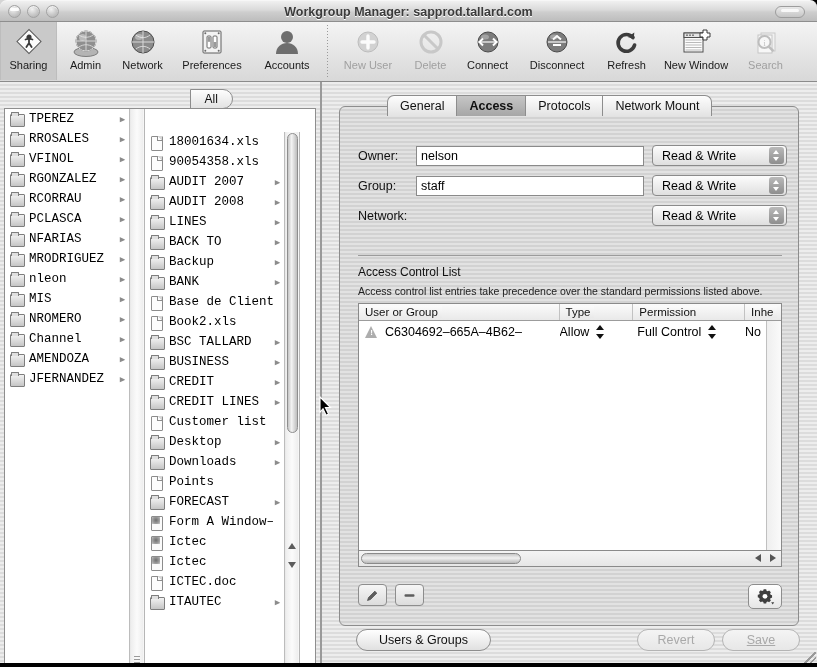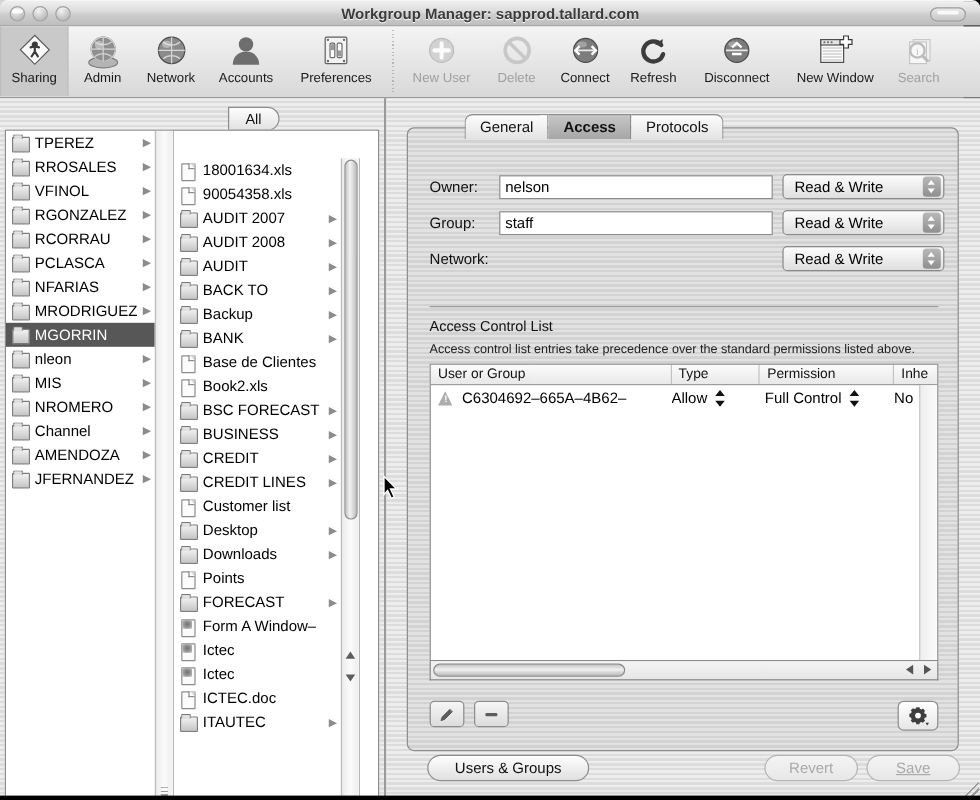--- a/index.html
+++ b/index.html
@@ -114,21 +114,21 @@
     display:flex; overflow:hidden;
   }
   .col{ position:relative; height:100%; background:#fff; }
   .col1{ width:140px; border-right:1px solid #b6b6b6; }
   .col2{ width:155px; border-right:1px solid #b6b6b6;margin-top:23px; }
   .col3{ width:14px; background:#fff; }
   .collist{ position:absolute; left:0; top:0; right:15px; bottom:0; overflow:hidden; }
   .col2 .collist{ right:15px; }
   .row{
     display:flex; align-items:center; height:20px; padding:0 2px 0 4px;
-    font-size:12.5px; white-space:nowrap; cursor:default;
+    font-size:12.5px; white-space:nowrap; cursor:default;font-family:Liberation Mono, monospace;
   }
   .row.sel{ background:#575757; color:#fff; }
   .row .nm{ flex:1; overflow:hidden; }
   .arrow{
     width:9px; text-align:center; font-size:9px; color:#8c8c8c; flex:0 0 9px;
   }
   .row.sel .arrow{ color:#e0e0e0; }
 
   
   .ico{ flex:0 0 15px; width:15px; height:14px; margin-right:5px; position:relative; }
@@ -386,49 +386,49 @@
 
     <div class="tb-item">
       <div class="tb-icon">
         <svg width="32" height="31" viewBox="0 0 32 31">
           <circle cx="16" cy="15" r="11" fill="#8b8b8b" stroke="#4f4f4f"></circle>
           <path d="M5 15h22M16 4v22M9 8c4 3.5 10 3.5 14 0M9 22c4-3.5 10-3.5 14 0" fill="none" stroke="#d8d8d8"></path>
           <ellipse cx="12" cy="10" rx="4" ry="3" fill="#f2f2f2" opacity=".4"></ellipse>
         </svg>
       </div>
       <div class="tb-label">Network</div>
-    </div>
-
-    <div class="tb-item wide">
-      <div class="tb-icon">
-        <svg width="32" height="31" viewBox="0 0 32 31">
-          <circle cx="16" cy="10" r="6" fill="#6e6e6e"></circle>
-          <path d="M5 27c0-7 5-11 11-11s11 4 11 11z" fill="#6e6e6e"></path>
-        </svg>
-      </div>
-      <div class="tb-label">Accounts</div>
     </div>
 
     <div class="tb-item xwide">
       <div class="tb-icon">
         <svg width="32" height="31" viewBox="0 0 32 31">
           <rect x="7" y="4" width="18" height="22" rx="1" fill="#f3f3f3" stroke="#5f5f5f"></rect>
           <rect x="11" y="9" width="4" height="12" rx="1" fill="#fff" stroke="#6a6a6a"></rect>
           <rect x="17" y="9" width="4" height="12" rx="1" fill="#fff" stroke="#6a6a6a"></rect>
           <rect x="11.6" y="9.8" width="2.8" height="5" fill="#9a9a9a"></rect>
           <rect x="17.6" y="15" width="2.8" height="5" fill="#9a9a9a"></rect>
           <circle cx="9.3" cy="6.2" r="1" fill="#6a6a6a"></circle>
             <circle cx="22.7" cy="6.2" r="1" fill="#6a6a6a"></circle>
           <circle cx="9.3" cy="23.8" r="1" fill="#6a6a6a"></circle>
             <circle cx="22.7" cy="23.8" r="1" fill="#6a6a6a"></circle>
         </svg>
       </div>
       <div class="tb-label">Preferences</div>
     </div>
 
+    <div class="tb-item wide">
+      <div class="tb-icon">
+        <svg width="32" height="31" viewBox="0 0 32 31">
+          <circle cx="16" cy="10" r="6" fill="#6e6e6e"></circle>
+          <path d="M5 27c0-7 5-11 11-11s11 4 11 11z" fill="#6e6e6e"></path>
+        </svg>
+      </div>
+      <div class="tb-label">Accounts</div>
+    </div>
+
     <div class="tb-sep"></div>
 
     <div class="tb-item wide disabled">
       <div class="tb-icon">
         <svg width="32" height="31" viewBox="0 0 32 31">
           <circle cx="16" cy="15" r="10" fill="#d2d2d2" stroke="#bcbcbc"></circle>
           <path d="M16 9v12M10 15h12" stroke="#fbfbfb" stroke-width="3.4" stroke-linecap="round"></path>
         </svg>
       </div>
       <div class="tb-label">New User</div>
@@ -449,40 +449,40 @@
         <svg width="32" height="31" viewBox="0 0 32 31">
           <circle cx="16" cy="15" r="10" fill="#7c7c7c" stroke="#4a4a4a"></circle>
           <path d="M6.5 15h19" stroke="#e8e8e8" stroke-width="1.4"></path>
           <path d="M11 11.5l-3.5 3.5L11 18.5M21 11.5l3.5 3.5L21 18.5" fill="none" stroke="#fff" stroke-width="2"></path>
           <ellipse cx="13" cy="10" rx="4" ry="2.5" fill="#eee" opacity=".35"></ellipse>
         </svg>
       </div>
       <div class="tb-label">Connect</div>
     </div>
 
-    <div class="tb-item">
-      <div class="tb-icon">
-        <svg width="32" height="31" viewBox="0 0 32 31">
-          <path d="M22 10.5a8.4 8.4 0 1 0 1.6 7.6" fill="none" stroke="#3c3c3c" stroke-width="3.6" stroke-linecap="round"></path>
-          <path d="M23.3 5.5l-.6 6.6-6-2.2z" fill="#3c3c3c"></path>
-        </svg>
-      </div>
-      <div class="tb-label">Refresh</div>
-    </div>
-
     <div class="tb-item xwide">
       <div class="tb-icon">
         <svg width="32" height="31" viewBox="0 0 32 31">
           <circle cx="16" cy="15" r="10" fill="#7c7c7c" stroke="#4a4a4a"></circle>
           <path d="M7 15h18" stroke="#e8e8e8" stroke-width="1.4"></path>
           <path d="M12 12.5l4-3.5 4 3.5M12 18h8" fill="none" stroke="#fff" stroke-width="2"></path>
           <ellipse cx="13" cy="10" rx="4" ry="2.5" fill="#eee" opacity=".35"></ellipse>
         </svg>
       </div>
       <div class="tb-label">Disconnect</div>
+    </div>
+
+    <div class="tb-item">
+      <div class="tb-icon">
+        <svg width="32" height="31" viewBox="0 0 32 31">
+          <path d="M22 10.5a8.4 8.4 0 1 0 1.6 7.6" fill="none" stroke="#3c3c3c" stroke-width="3.6" stroke-linecap="round"></path>
+          <path d="M23.3 5.5l-.6 6.6-6-2.2z" fill="#3c3c3c"></path>
+        </svg>
+      </div>
+      <div class="tb-label">Refresh</div>
     </div>
 
     <div class="tb-item xwide">
       <div class="tb-icon">
         <svg width="34" height="31" viewBox="0 0 34 31">
           <rect x="5" y="6" width="19" height="19" fill="#fcfcfc" stroke="#4e4e4e"></rect>
           <rect x="5" y="6" width="19" height="4.5" fill="#e4e4e4" stroke="#4e4e4e"></rect>
           <circle cx="8" cy="8.2" r=".9" fill="#6b6b6b"></circle>
             <circle cx="11" cy="8.2" r=".9" fill="#6b6b6b"></circle>
             <circle cx="14" cy="8.2" r=".9" fill="#6b6b6b"></circle>
@@ -553,25 +553,20 @@
             <div class="row">
               <span class="ico folder"></span>
               <span class="nm">NFARIAS</span>
               <span class="arrow">▶</span>
             </div>
             <div class="row">
               <span class="ico folder"></span>
               <span class="nm">MRODRIGUEZ</span>
               <span class="arrow">▶</span>
             </div>
-            <div class="row sel">
-              <span class="ico folder"></span>
-              <span class="nm">MGORRIN</span>
-              <span class="arrow"></span>
-            </div>
             <div class="row">
               <span class="ico folder"></span>
               <span class="nm">nleon</span>
               <span class="arrow">▶</span>
             </div>
             <div class="row">
               <span class="ico folder"></span>
               <span class="nm">MIS</span>
               <span class="arrow">▶</span>
             </div>
@@ -619,21 +614,21 @@
               <span class="nm">AUDIT 2007</span>
               <span class="arrow">▶</span>
             </div>
             <div class="row">
               <span class="ico folder"></span>
               <span class="nm">AUDIT 2008</span>
               <span class="arrow">▶</span>
             </div>
             <div class="row">
               <span class="ico folder"></span>
-              <span class="nm">AUDIT</span>
+              <span class="nm">LINES</span>
               <span class="arrow">▶</span>
             </div>
             <div class="row">
               <span class="ico folder"></span>
               <span class="nm">BACK TO</span>
               <span class="arrow">▶</span>
             </div>
             <div class="row">
               <span class="ico folder"></span>
               <span class="nm">Backup</span>
@@ -649,21 +644,21 @@
               <span class="nm">Base de Clientes</span>
               <span class="arrow"></span>
             </div>
             <div class="row">
               <span class="ico file"></span>
               <span class="nm">Book2.xls</span>
               <span class="arrow"></span>
             </div>
             <div class="row">
               <span class="ico folder"></span>
-              <span class="nm">BSC FORECAST</span>
+              <span class="nm">BSC TALLARD</span>
               <span class="arrow">▶</span>
             </div>
             <div class="row">
               <span class="ico folder"></span>
               <span class="nm">BUSINESS</span>
               <span class="arrow">▶</span>
             </div>
             <div class="row">
               <span class="ico folder"></span>
               <span class="nm">CREDIT</span>
@@ -740,20 +735,21 @@
   </div>
 
   <div id="divider"></div>
 
   <div id="rightpane" class="pinstripe">
 
     <div id="tabs">
       <div class="tab">General</div>
       <div class="tab active">Access</div>
       <div class="tab">Protocols</div>
+      <div class="tab">Network Mount</div>
     </div>
 
     <div id="tabbox" class="pinstripe-dark">
 
       <div class="frow" style="left:18px; top:38px;">
         <div class="flabel" style="width:58px;">Owner:</div>
         <input class="finput" style="width: 228px;" value="nelson">
         <div class="popup" style="margin-left:8px;">
           <span>Read &amp; Write</span>
           <span class="stepper"></span>

